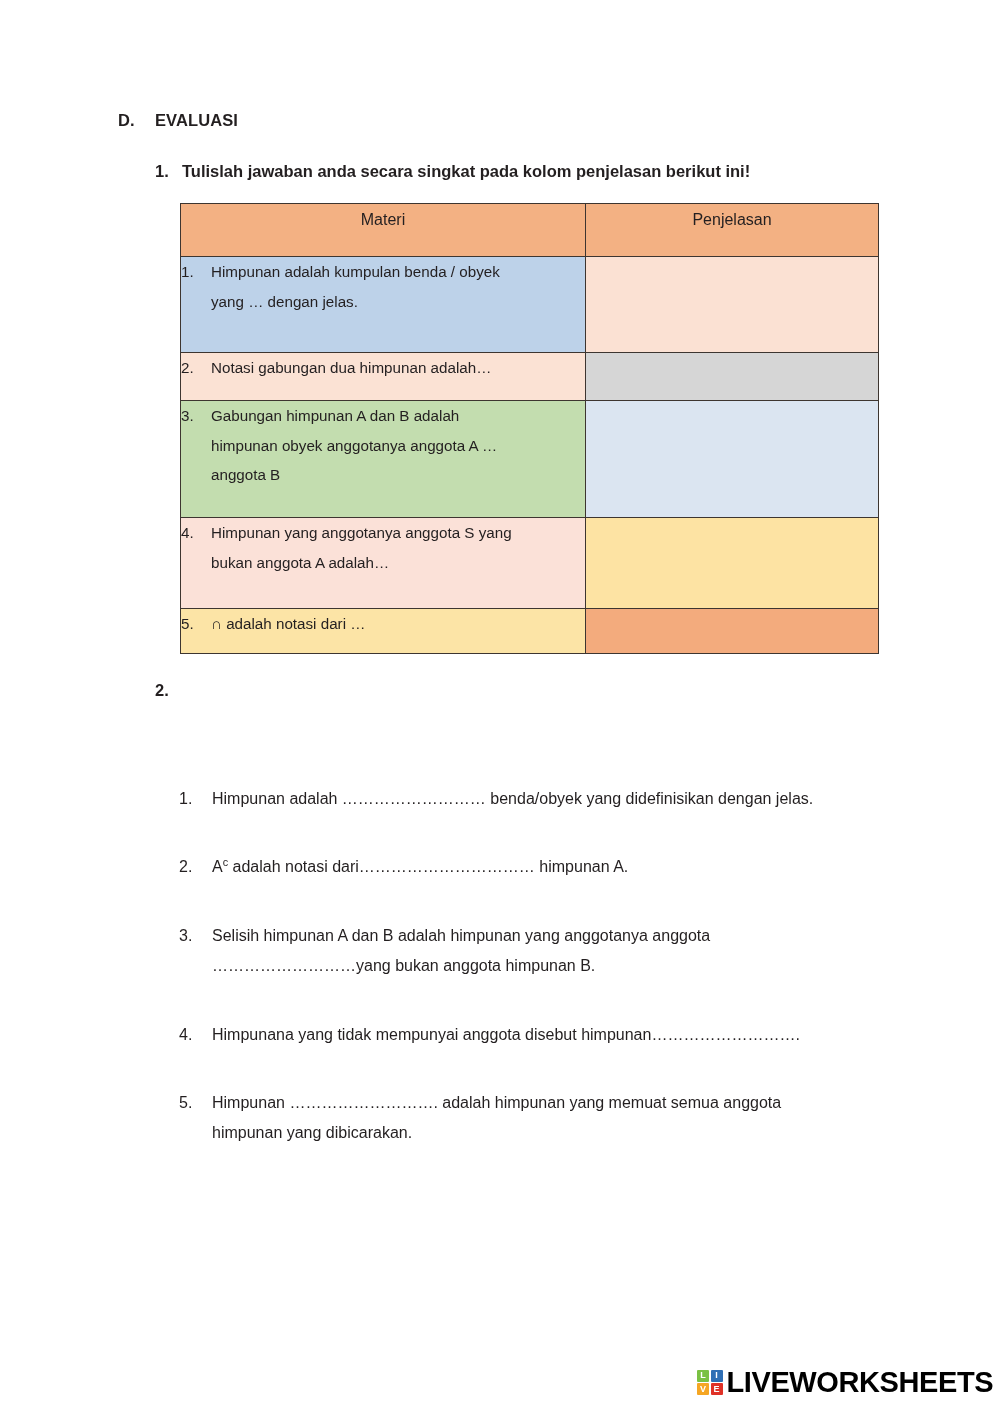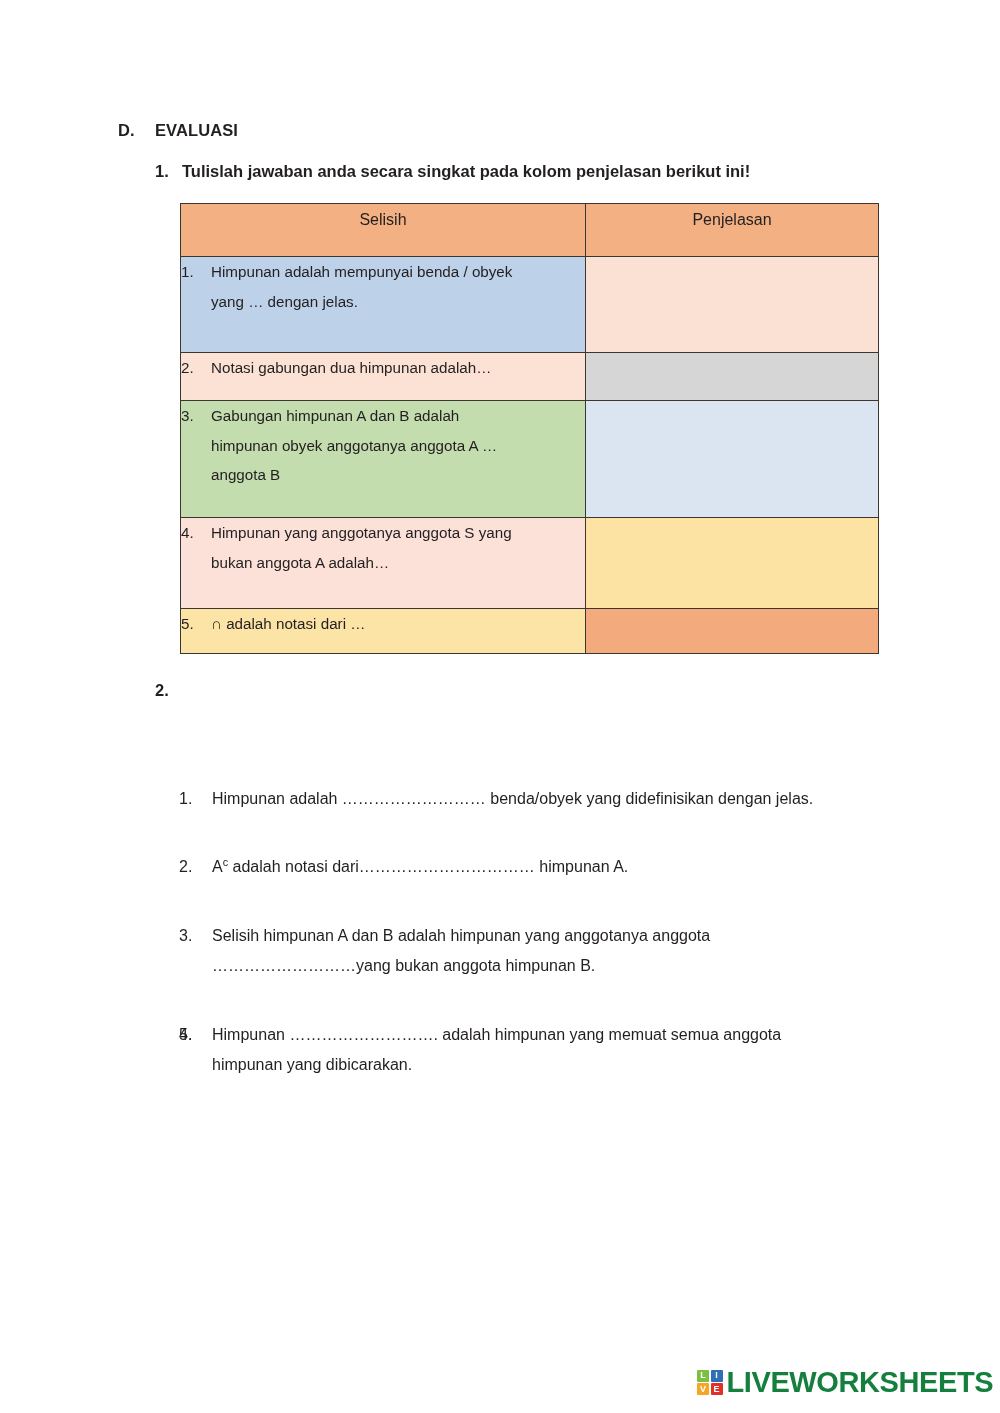--- a/index.html
+++ b/index.html
@@ -19,21 +19,21 @@
   .page {
     position: absolute;
     inset: 0;
     background: #ffffff;
   }
 
   
   .section-head {
     position: absolute;
     left: 118px;
-    top: 121px;
+    top: 111px;
     font-size: 16.5px;
     font-weight: bold;
     letter-spacing: 0.1px;
   }
   .section-head .sec-letter {
     display: inline-block;
     width: 37px;
   }
 
   
@@ -179,21 +179,21 @@
     line-height: 1;
     border-radius: 1px;
   }
   .tile-l { background: #7ac143; }
   .tile-i { background: #2f6fb5; }
   .tile-v { background: #f5a623; }
   .tile-e { background: #e03127; }
   .logo-word {
     font-size: 29px;
     font-weight: bold;
-    color: #15803d;
+    color: #000000;
     letter-spacing: -0.4px;
     font-family: "Liberation Sans", sans-serif;
   }
 </style>
 </head>
 <body>
 
 <div class="page">
 
   <div class="section-head">
@@ -205,30 +205,30 @@
     <span class="instr-body">Tulislah jawaban anda secara singkat pada kolom penjelasan berikut ini!</span>
   </div>
 
   <table class="eval-table">
     <colgroup>
       <col class="col-materi">
       <col class="col-penjel">
     </colgroup>
     <thead>
       <tr>
-        <th class="hdr-cell">Selisih</th>
+        <th class="hdr-cell">Materi</th>
         <th class="hdr-cell">Penjelasan</th>
       </tr>
     </thead>
     <tbody>
       <tr class="row-h1">
         <td class="materi-cell m1">
           <span class="mc-inner">
             <span class="mc-num">1.</span>
-            <span>Himpunan adalah mempunyai benda / obyek</span><br>
+            <span>Himpunan adalah kumpulan benda / obyek</span><br>
             <span>yang …  dengan jelas.</span>
           </span>
         </td>
         <td class="p1"></td>
       </tr>
       <tr class="row-h2">
         <td class="materi-cell m2">
           <span class="mc-inner">
             <span class="mc-num">2.</span>
             <span>Notasi gabungan dua  himpunan adalah…</span>
@@ -289,20 +289,21 @@
     </div>
 
     <div class="q-item">
       <span class="q-num">3.</span>
       <span>Selisih himpunan A dan B adalah himpunan yang anggotanya anggota</span><br>
       <span class="q-line2">………………………yang bukan anggota himpunan B.</span>
     </div>
 
     <div class="q-item">
       <span class="q-num">4.</span>
+      <span>Himpunana yang tidak mempunyai anggota disebut himpunan……………………….</span>
     </div>
 
     <div class="q-item">
       <span class="q-num">5.</span>
       <span>Himpunan ………………………. adalah himpunan yang memuat semua anggota</span><br>
       <span class="q-line2">himpunan yang dibicarakan.</span>
     </div>
 
   </div>
 

